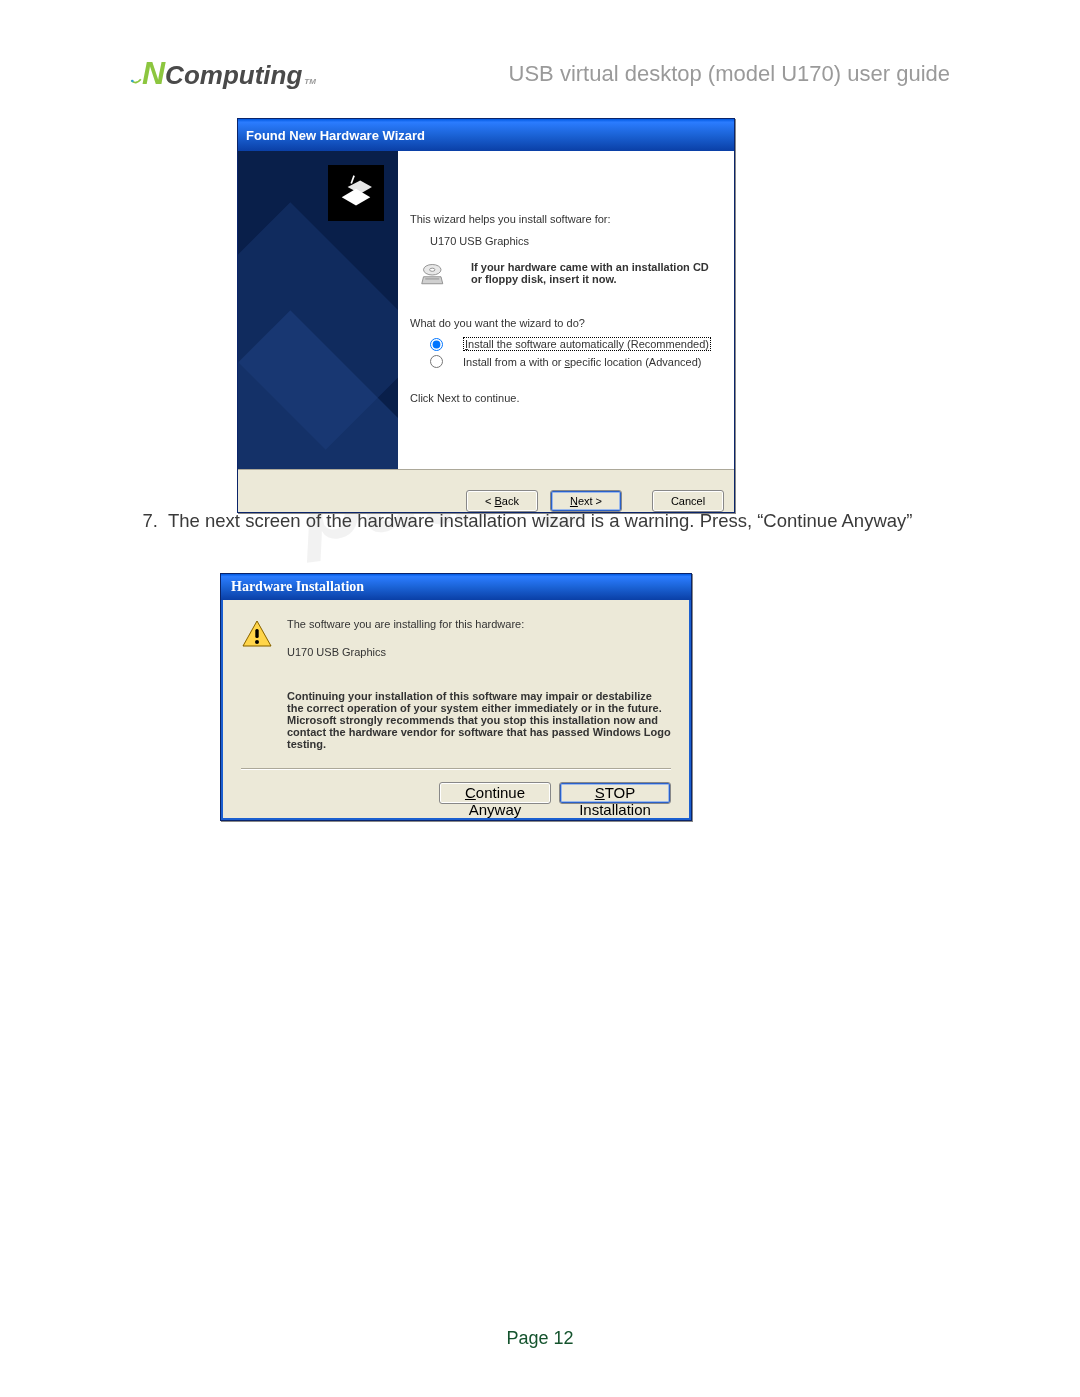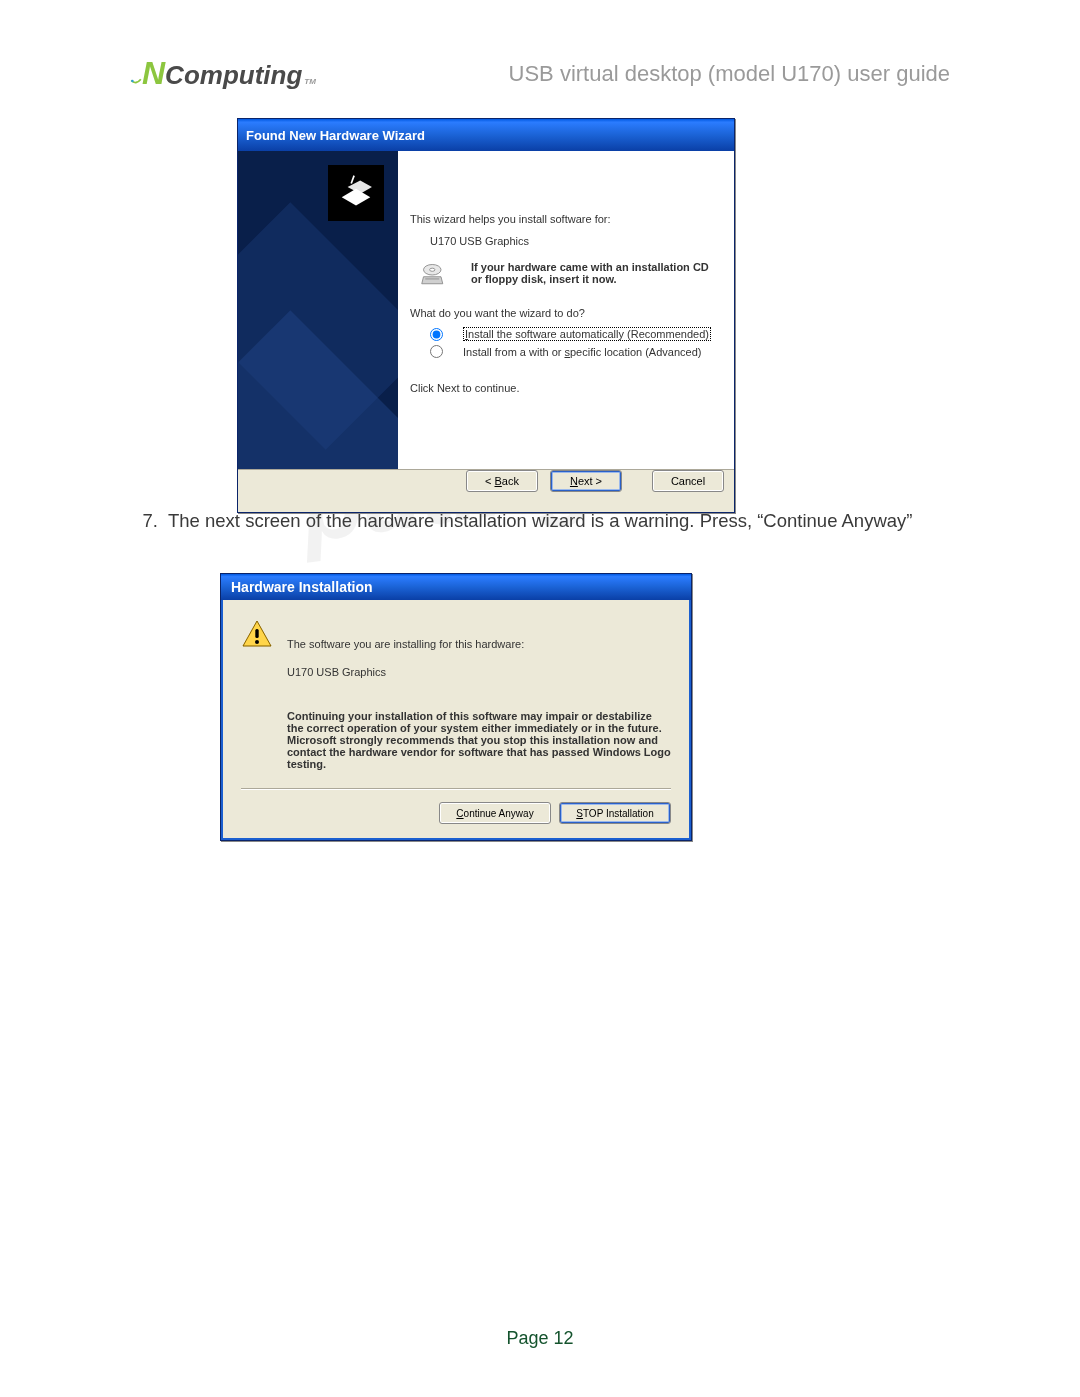--- a/index.html
+++ b/index.html
@@ -108,21 +108,21 @@
   .cd-text { font-weight: bold; }
   .radio-row { display: flex; align-items: center; gap: 16px; margin-left: 20px; font-size:11px;}
   .radio-row input { margin:0 4px 0 0;}
   .dotted-focus { border: 1px dotted #000; padding: 0 1px;}
   .wizard1-footer {
     height: 42px;
     background: #ece9d8;
     border-top: 1px solid #aca899;
     display: flex;
     justify-content: flex-end;
-    align-items: flex-start;
+    align-items: flex-end;
     padding-right: 10px;
     gap: 12px;
   }
   .xp-btn {
     font-family: Tahoma, sans-serif;
     font-size: 11px;
     width: 72px;
     height: 22px;
     background: #ece9d8;
     border: 1px solid #888;
@@ -168,53 +168,53 @@
   }
   .titlebar2 {
     height: 26px;
     background: linear-gradient(to bottom, #0058e0, #2b7cff 10%, #1b63d6 50%, #0a3fa6 100%);
     color: #fff;
     font-size: 14px;
     font-weight: bold;
     padding: 0 10px;
     display: flex;
     align-items: center;
-    font-family: Liberation Sans, sans-serif;
+    font-family: Liberation Serif, serif;
   }
   .dialog2-inner {
     border: 2px solid #1b5fd0;
     border-top: none;
     padding: 18px 18px 14px 18px;
     font-family: Tahoma, sans-serif;
     font-size: 11px;
     background: #ece9d8;
   }
   .dialog2-body {
     display: flex;
     gap: 14px;
   }
   .warn-icon { flex: none; width: 32px;}
-  .dialog2-text { flex: 1; margin-top: 20px;}
+  .dialog2-text { flex: 1;}
   .dialog2-text .gap { height: 16px;}
   .dialog2-text .link { color: #0033cc; text-decoration: underline;}
   .dialog2-text .bold { font-weight: bold;}
   .dialog2-sep {
     height: 1px;
     background: #aca899;
     border-bottom: 1px solid #fff;
     margin: 18px 0 12px 0;
   }
   .dialog2-buttons {
     display: flex;
     justify-content: flex-end;
     gap: 8px;
   }
   .xp-btn2 {
     font-family: Tahoma, sans-serif;
-    font-size: 10px;
+    font-size: 15px;
     width: 112px;
     height: 22px;
     background: #ece9d8;
     border: 1px solid #888;
     border-radius: 3px;
     box-shadow: 0 0 0 1px #fff inset;
   }
   .xp-btn2.default-btn {
     box-shadow: 0 0 0 1px #2a60c8 inset, 0 0 0 2px #9bb9ec inset;
   }
@@ -269,21 +269,21 @@
           <ellipse cx="14" cy="10" rx="10" ry="6" fill="#e8e8e8" stroke="#888"></ellipse>
           <ellipse cx="14" cy="10" rx="3" ry="1.8" fill="#fff" stroke="#888"></ellipse>
           <path d="M4 18 L24 18 L26 26 L2 26 Z" fill="#d0d0d0" stroke="#888"></path>
           <rect x="6" y="20" width="16" height="1" fill="#888"></rect>
         </svg>
         <div class="cd-text">
           <span>If your hardware came with an installation CD</span><br>
           <span>or floppy disk, insert it now.</span>
         </div>
       </div>
-      <div style="margin-top:18px">What do you want the wizard to do?</div>
+      <div style="margin-top:28px">What do you want the wizard to do?</div>
       <div style="height:8px"></div>
       <div class="radio-row">
         <input type="radio" checked="" style="">
         <span class="dotted-focus"><u class="accesskey">I</u><span>nstall the software automatically (Recommended)</span></span>
       </div>
       <div style="height:4px"></div>
       <div class="radio-row">
         <input type="radio" style="">
         <span><span>Install from a with or </span><u class="accesskey">s</u><span>pecific location (Advanced)</span></span>
       </div>

